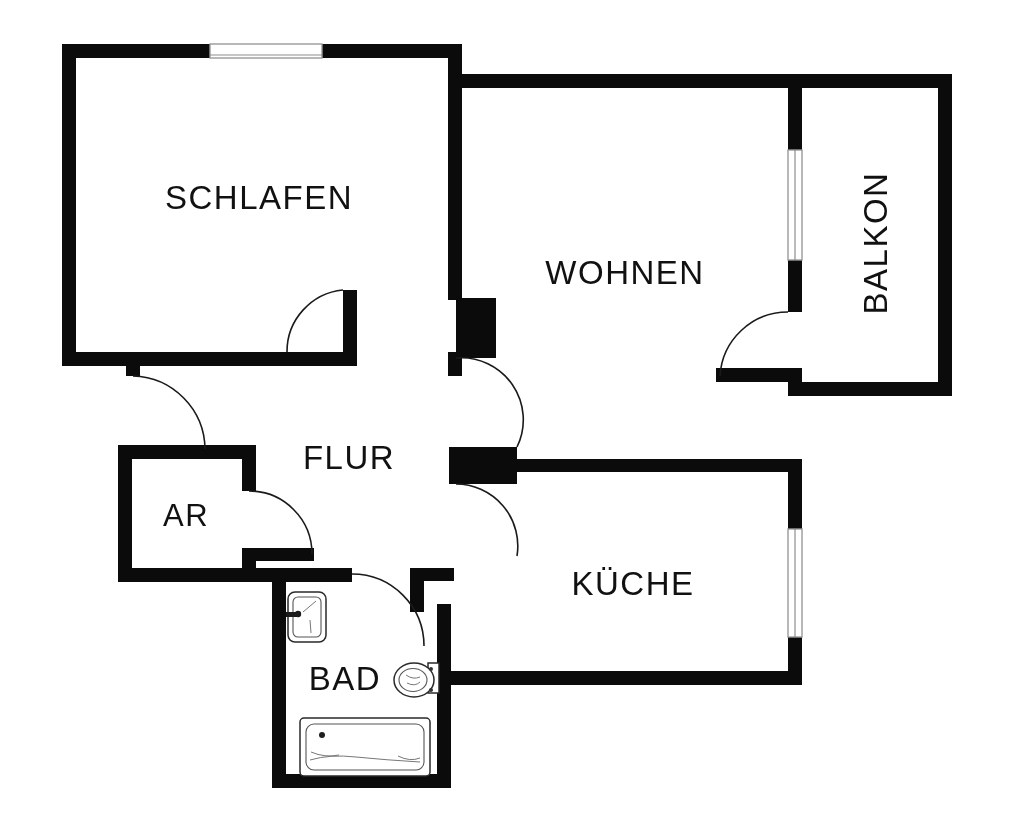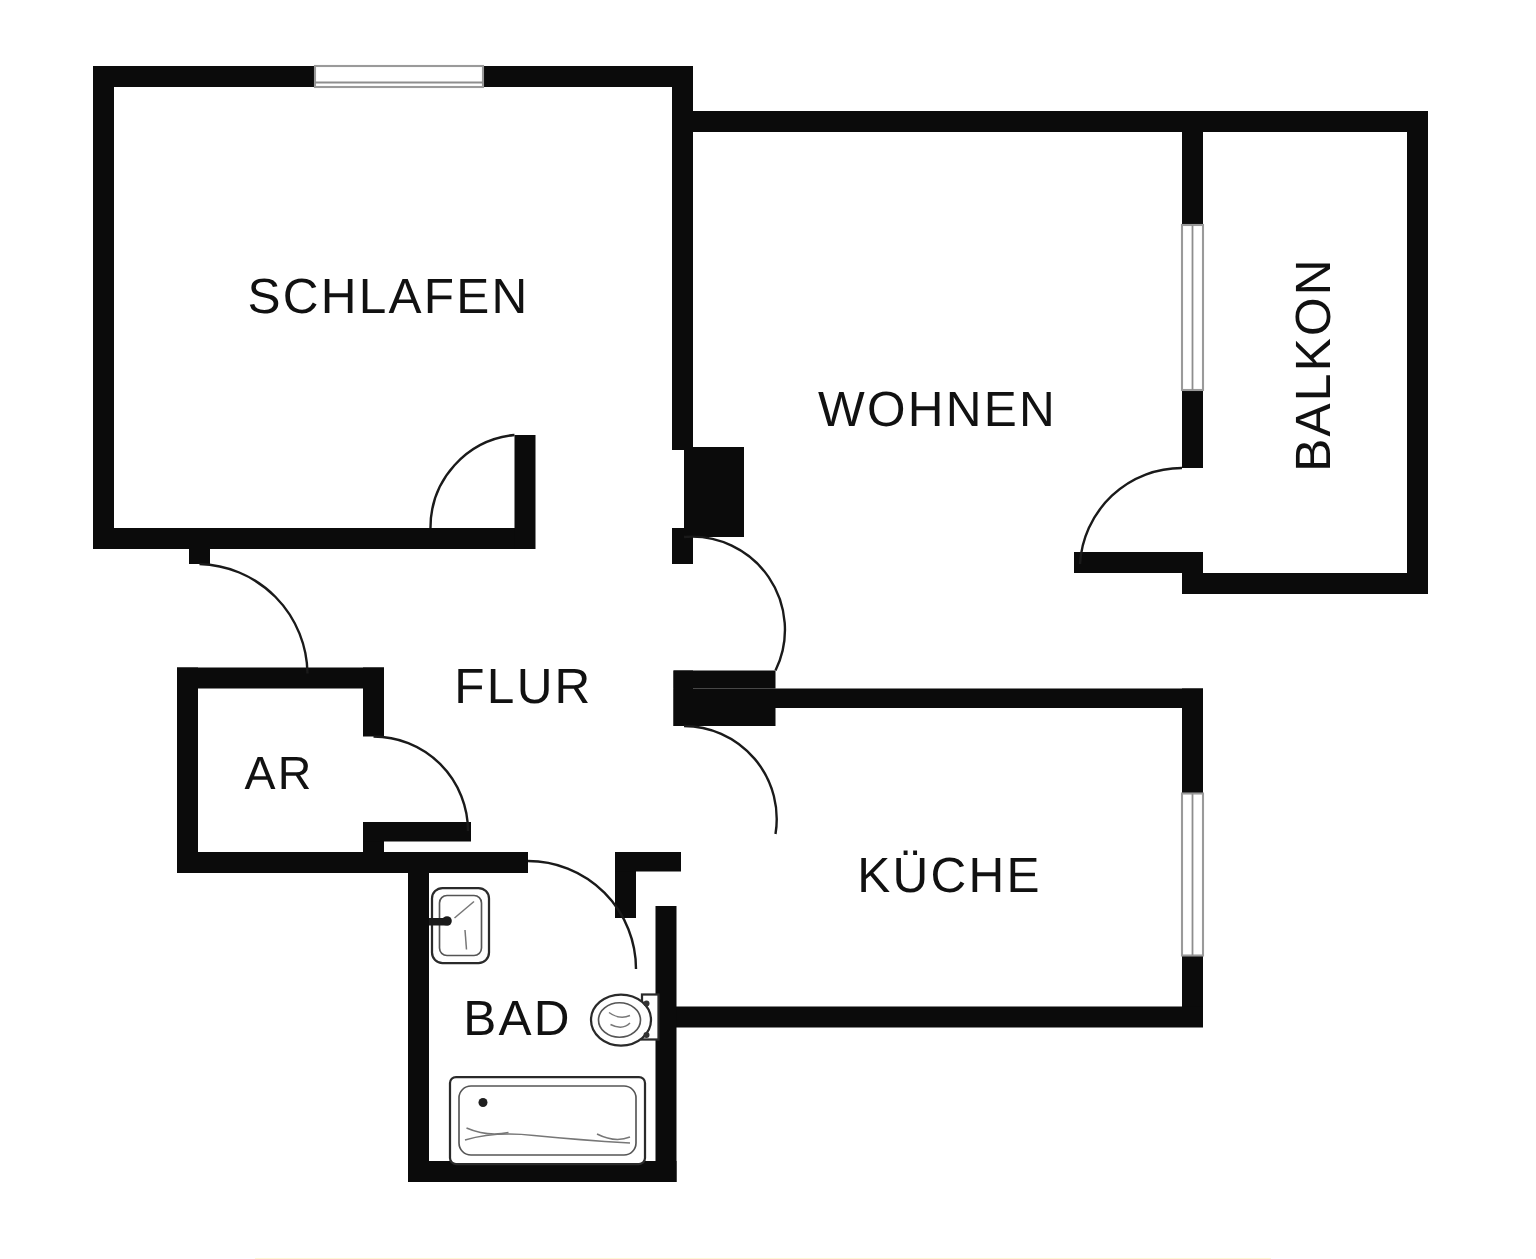--- a/index.html
+++ b/index.html
@@ -11,21 +11,21 @@
   body {
     width: 1024px;
     height: 839px;
     font-family: "Liberation Sans", sans-serif;
     overflow: hidden;
   }
   #floorplan-root {
     position: relative;
     width: 1024px;
     height: 839px;
-    background: #fde047;
+    background: #84cc16;
   }
   svg#plan {
     display: block;
     width: 1024px;
     height: 839px;
   }
   .wall { fill: #0b0b0b; }
   .door-arc {
     fill: none;
     stroke: #1a1a1a;

